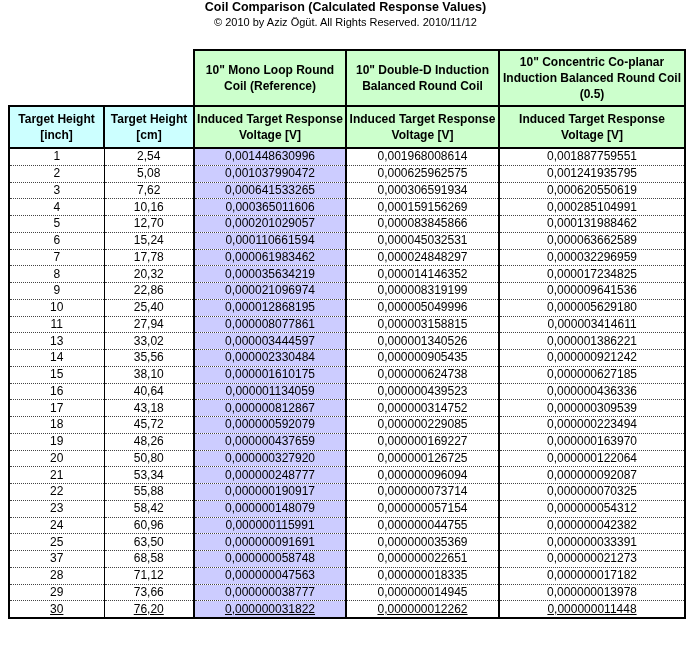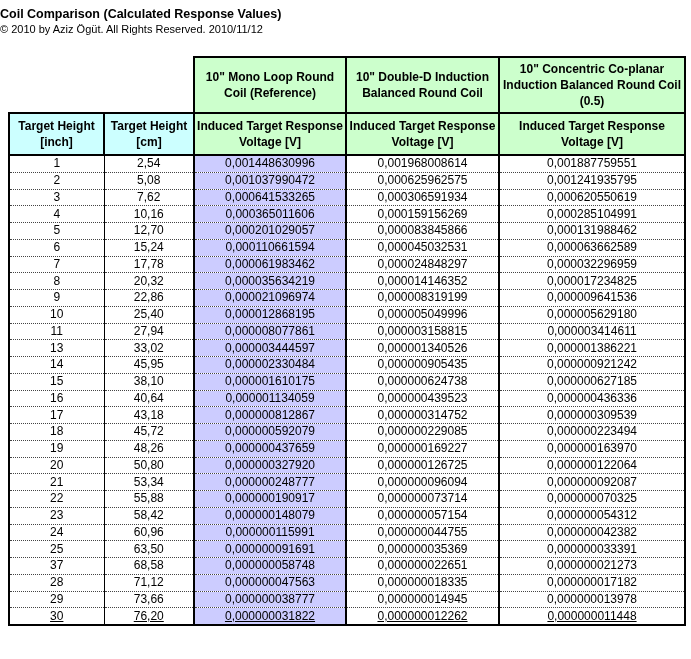--- a/index.html
+++ b/index.html
@@ -8,22 +8,21 @@
     background: #ffffff;
   }
   body {
     width: 691px;
     height: 659px;
     font-family: "Liberation Sans", sans-serif;
     color: #000;
     overflow: hidden;
   }
   .titles {
-    text-align: left;
-    padding-top: 7px;
+    text-align: center;
     line-height: 15px;
   }
   .title {
     font-size: 12.5px;
     font-weight: bold;
   }
   .subtitle {
     font-size: 11px;
   }
   table.coil-table {
@@ -184,21 +183,21 @@
       </tr>
       <tr>
         <td class="c1">13</td>
         <td class="c2">33,02</td>
         <td class="c3">0,000003444597</td>
         <td class="c4">0,000001340526</td>
         <td class="c5">0,000001386221</td>
       </tr>
       <tr>
         <td class="c1">14</td>
-        <td class="c2">45,95</td>
+        <td class="c2">35,56</td>
         <td class="c3">0,000002330484</td>
         <td class="c4">0,000000905435</td>
         <td class="c5">0,000000921242</td>
       </tr>
       <tr>
         <td class="c1">15</td>
         <td class="c2">38,10</td>
         <td class="c3">0,000001610175</td>
         <td class="c4">0,000000624738</td>
         <td class="c5">0,000000627185</td>

